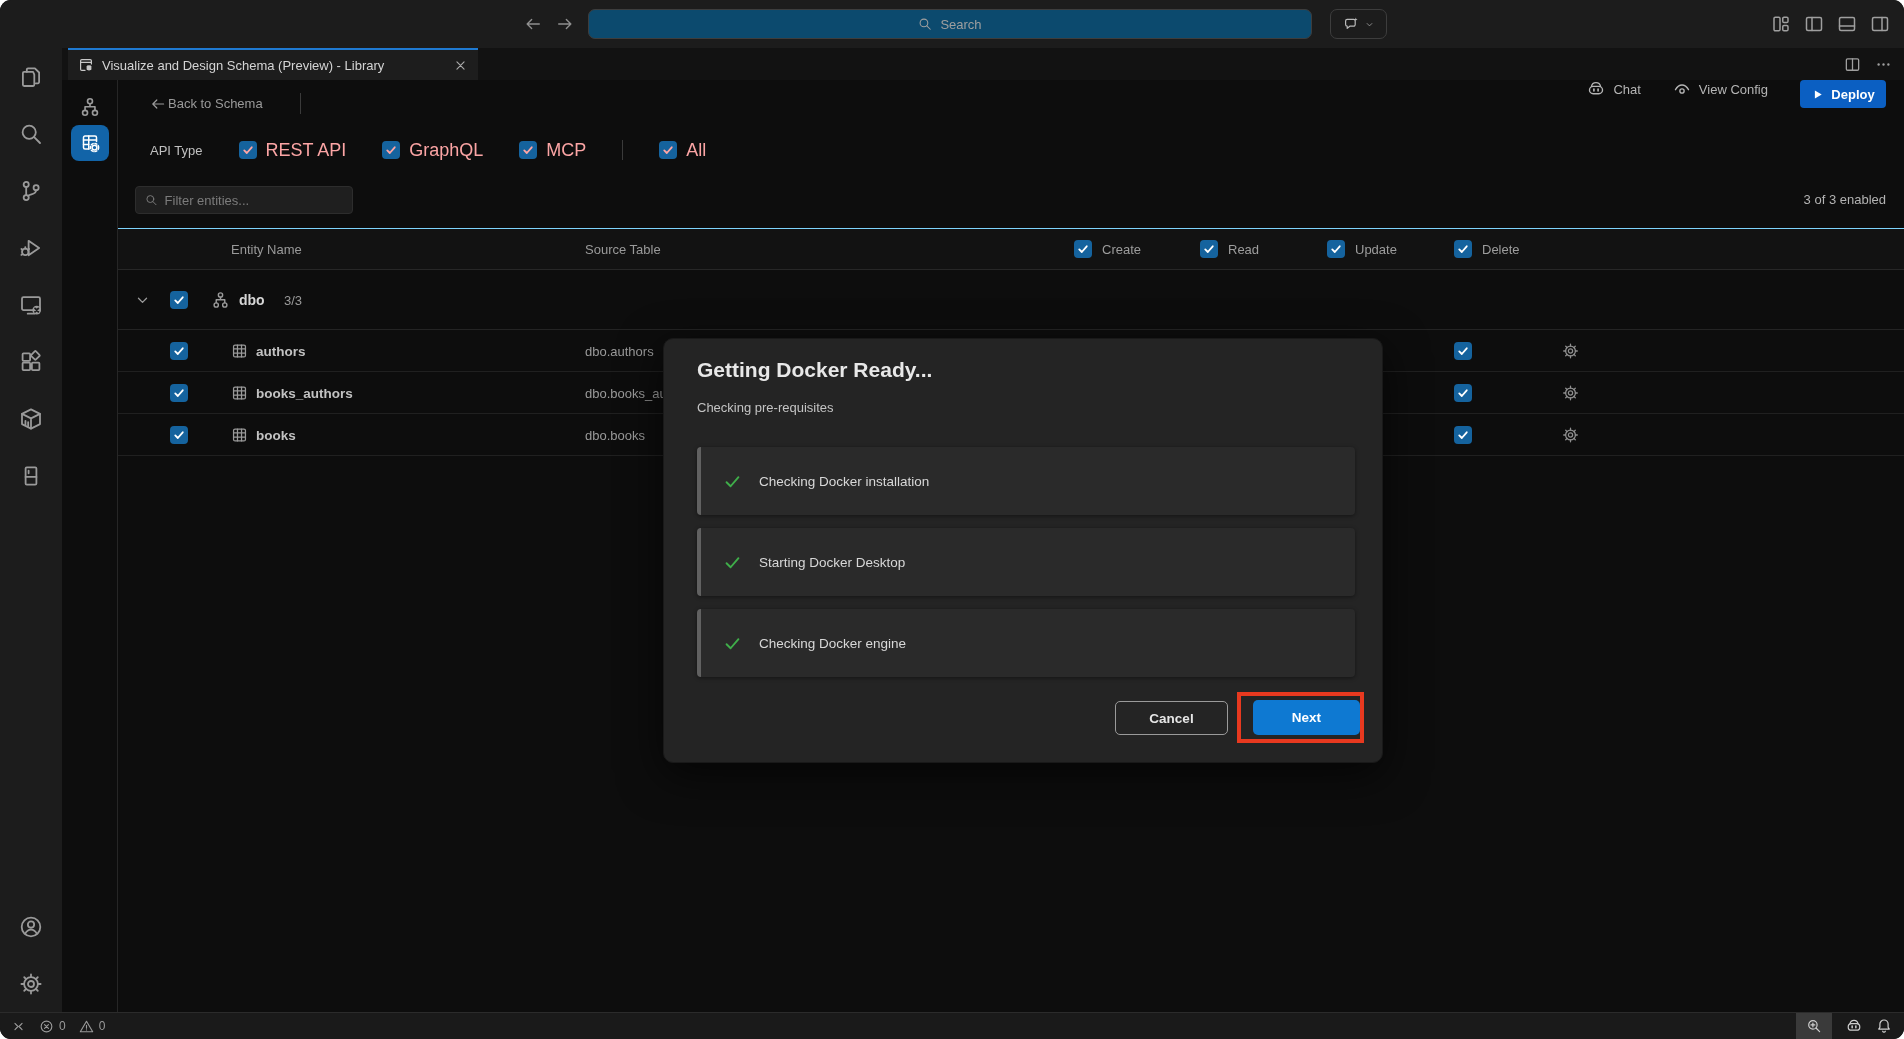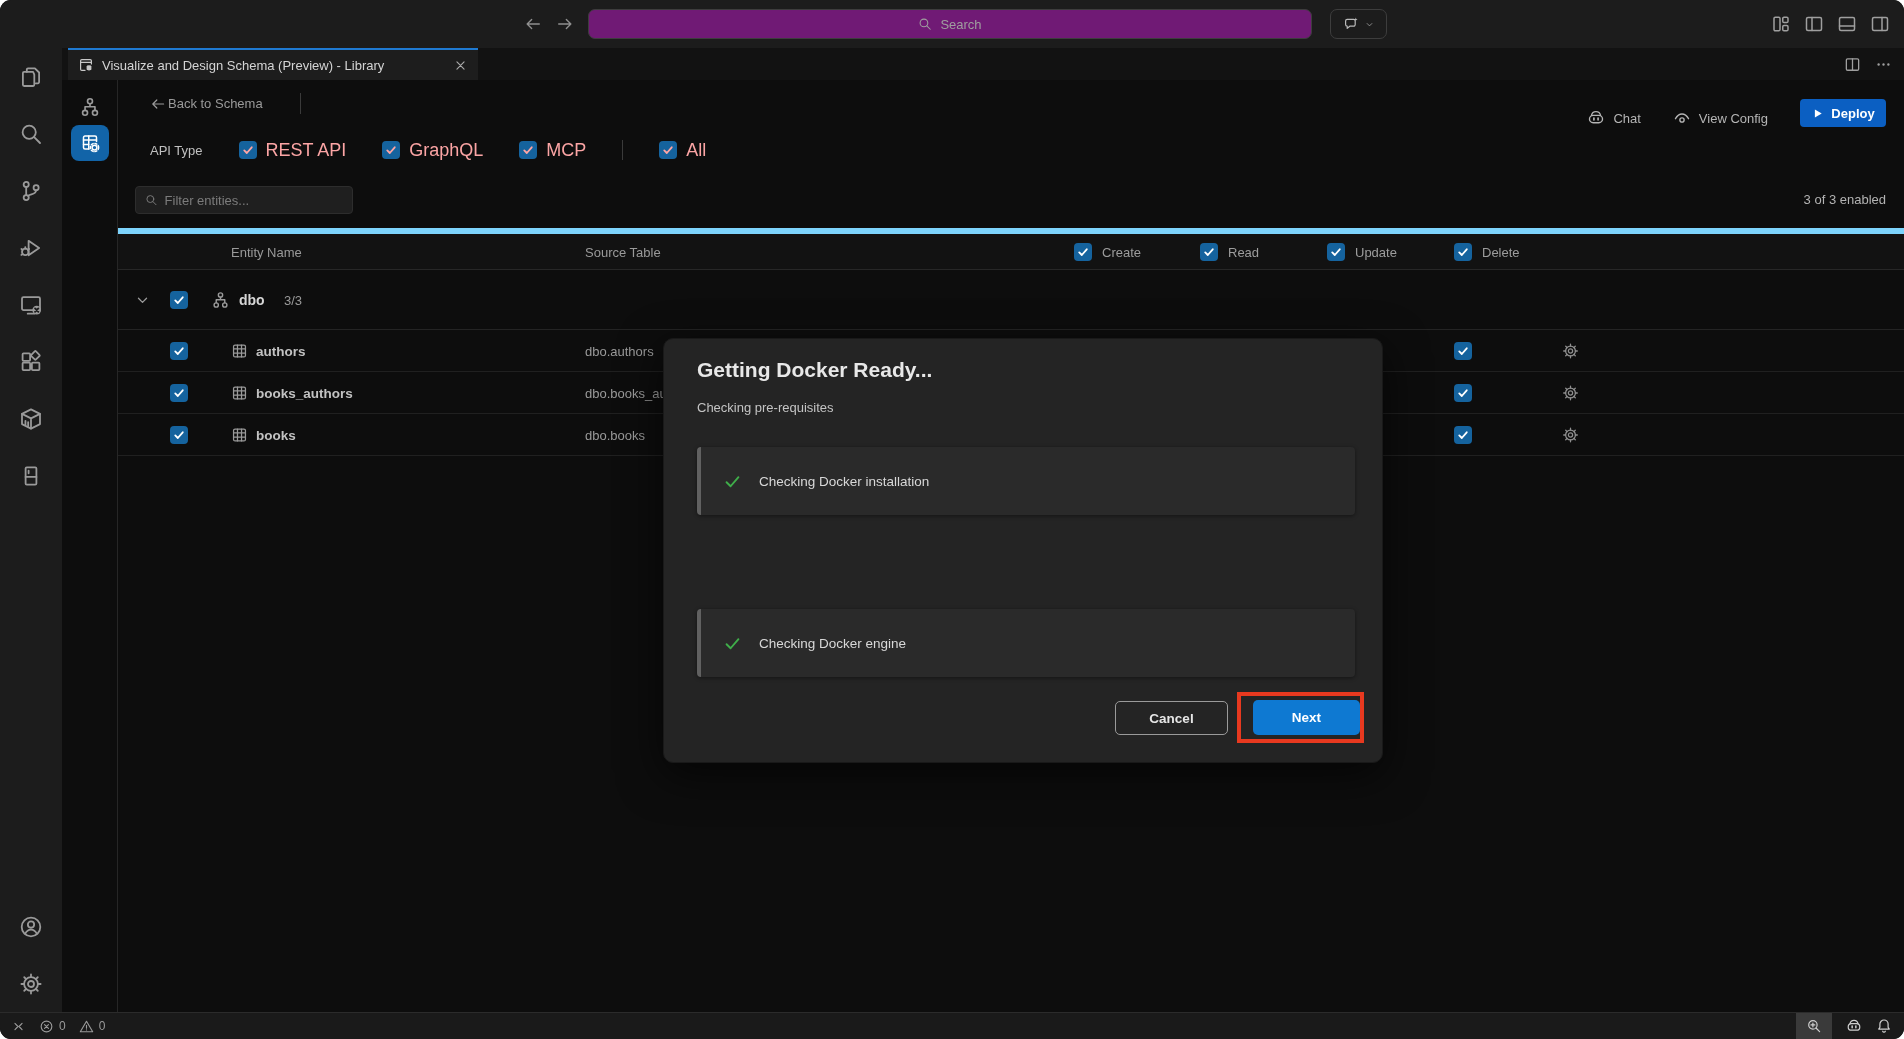--- a/index.html
+++ b/index.html
@@ -8,21 +8,21 @@
            border-radius:11px; overflow:hidden; }
 
   .icon{ display:inline-flex; }
   .icon svg{ width:100%; height:100%; fill:none; stroke:currentColor;
              stroke-width:1.2; stroke-linecap:round; stroke-linejoin:round; }
 
   
   .titlebar{ position:absolute; top:0; left:0; width:100%; height:48px; background:#1c1c1c; }
   .nav-arrow{ position:absolute; top:15px; width:18px; height:18px; color:#8f8f8f; }
   .tb-search{ position:absolute; left:588px; top:9px; width:724px; height:30px;
-              background:#701a75; border:1px solid #3d3d3d; border-radius:7px;
+              background:#0c4a6e; border:1px solid #3d3d3d; border-radius:7px;
               display:flex; align-items:center; justify-content:center; gap:8px; color:#9f9f9f; }
   .tb-search .icon{ width:14px; height:14px; }
   .tb-search span{ font-size:13px; }
   .tb-chat{ position:absolute; left:1330px; top:9px; width:57px; height:30px;
             border:1px solid #3d3d3d; border-radius:7px; display:flex; align-items:center;
             justify-content:center; gap:5px; color:#b9b9b9; }
   .tb-chat .icon{ width:16px; height:16px; }
   .tb-chat .chev{ width:11px; height:11px; color:#9f9f9f; }
   .tb-icons{ position:absolute; right:14px; top:0; height:48px; display:flex;
              align-items:center; gap:13px; color:#9f9f9f; }
@@ -60,21 +60,21 @@
   .content{ position:absolute; left:56px; top:0; right:0; bottom:0; }
 
   .page-header{ position:absolute; top:0; left:0; right:0; height:47px; }
   .back-group{ position:absolute; left:32px; top:0; height:47px; display:flex;
                align-items:center; gap:2px; color:#9a9a9a; font-size:13px; }
   .back-group .icon{ width:16px; height:16px; }
   .hdr-sep{ position:absolute; left:182px; top:13px; width:1px; height:21px; background:#3a3a3a; }
   .page-title{ position:absolute; left:197px; top:0; line-height:47px; font-size:15px;
                font-weight:bold; color:#c6c6c6; }
   .hdr-right{ position:absolute; right:18px; top:0; height:47px; display:flex;
-              align-items:flex-end; gap:32px; }
+              align-items:flex-start; gap:32px; }
   .hdr-link{ display:flex; align-items:center; gap:8px; color:#b5b5b5; font-size:13px; }
   .hdr-link .icon{ width:18px; height:18px; }
   .deploy-btn{ width:86px; height:28px; border-radius:4px; background:#0b5fc2; color:#ffffff;
                display:flex; align-items:center; justify-content:center; gap:7px;
                font-size:13px; font-weight:bold; }
   .deploy-btn .icon{ width:13px; height:13px; }
 
   .filter-row{ position:absolute; top:47px; left:32px; height:46px; display:flex;
                align-items:center; gap:14px; }
   .filter-row .group-label{ font-size:13px; color:#c0c0c0; margin-right:22px; }
@@ -92,21 +92,21 @@
                   display:flex; align-items:center; gap:7px; padding:0 9px; color:#7c7c7c; }
   .entity-filter .icon{ width:14px; height:14px; }
   .entity-filter input{ background:transparent; border:none; outline:none; color:#bcbcbc;
                         font-size:13px; width:100%; font-family:"Liberation Sans",sans-serif; }
   .entity-filter input::placeholder{ color:#7c7c7c; }
   .summary{ position:absolute; right:18px; top:106px; line-height:28px; font-size:13px; color:#b3b3b3; }
 
   
   .tbl{ position:absolute; top:148px; left:0; right:0; }
   .trow{ position:relative; }
-  .thead{ height:42px; background:#121212; border-top:6px solid #7dd3fc; border-bottom:1px solid #272727; }
+  .thead{ height:42px; background:#121212; border-top:1px solid #7dd3fc; border-bottom:1px solid #272727; }
   .grow{ height:60px; border-bottom:1px solid #242424; }
   .drow{ height:42px; border-bottom:1px solid #202020; }
   .cc{ position:absolute; top:50%; transform:translateY(-50%); white-space:nowrap; }
   .th-label{ font-size:13px; color:#9d9d9d; }
   .l-chev{ left:16px; width:17px; height:17px; color:#9a9a9a; }
   .l-cb{ left:52px; }
   .l-gicon{ left:93px; width:19px; height:19px; color:#9a9a9a; }
   .l-gname{ left:121px; font-size:14px; font-weight:bold; color:#d6d6d6; }
   .l-gcount{ left:166px; font-size:13px; color:#9a9a9a; }
   .l-ticon{ left:113px; width:17px; height:17px; color:#9a9a9a; }
@@ -699,20 +699,28 @@
     <div class="modal-title">Getting Docker Ready...</div>
     <div class="modal-sub">Checking pre-requisites</div>
     <div class="step step1">
       <span class="icon">
           <svg viewBox="0 0 16 16">
             <path d="M3 8.6 6.4 12l6.6-7.6"></path>
           </svg>
         </span>
       <span>Checking Docker installation</span>
     </div>
+    <div class="step step2">
+      <span class="icon">
+          <svg viewBox="0 0 16 16">
+            <path d="M3 8.6 6.4 12l6.6-7.6"></path>
+          </svg>
+        </span>
+      <span>Starting Docker Desktop</span>
+    </div>
     <div class="step step3">
       <span class="icon">
           <svg viewBox="0 0 16 16">
             <path d="M3 8.6 6.4 12l6.6-7.6"></path>
           </svg>
         </span>
       <span>Checking Docker engine</span>
     </div>
     <div class="cancel-btn">Cancel</div>
     <div class="next-hl">

